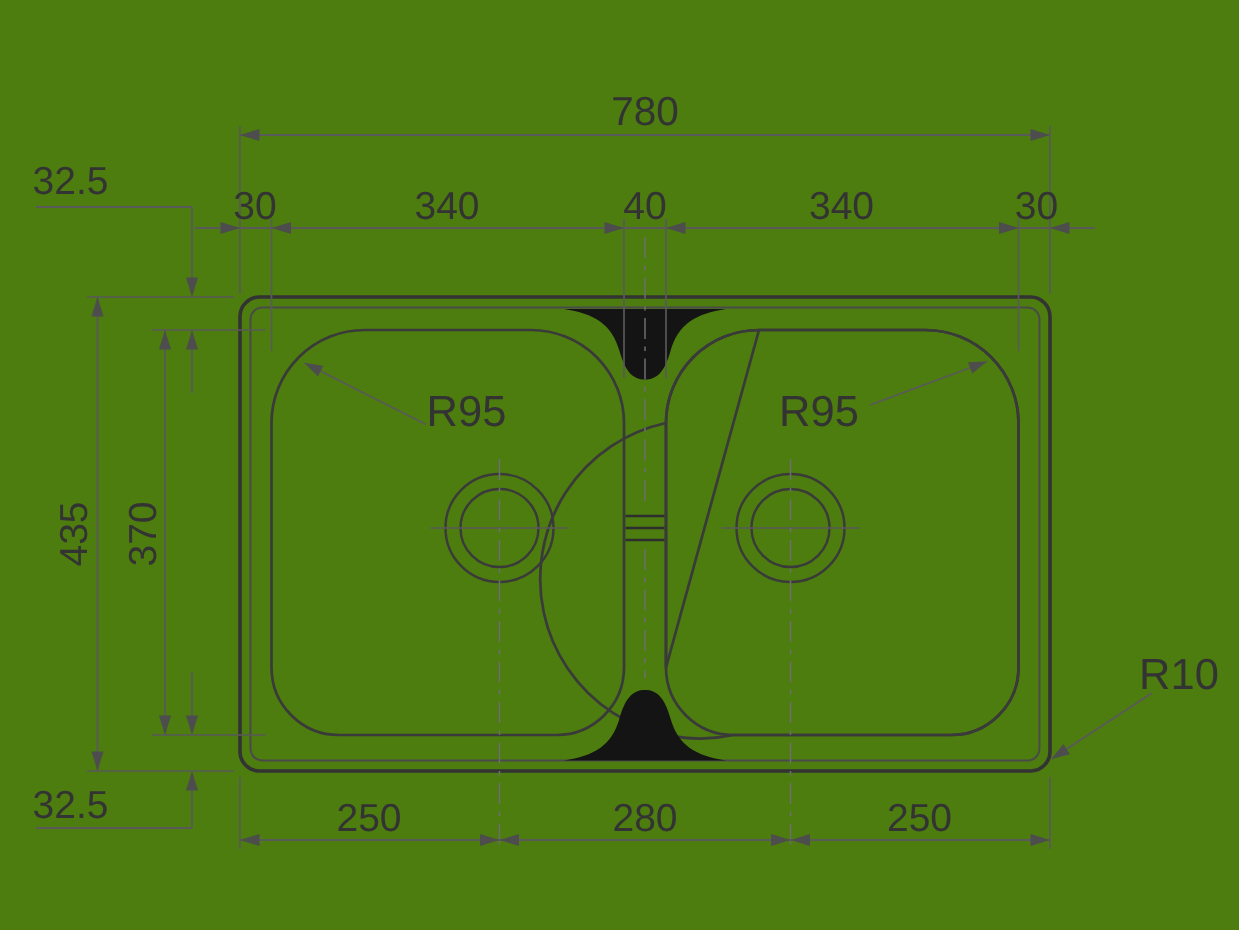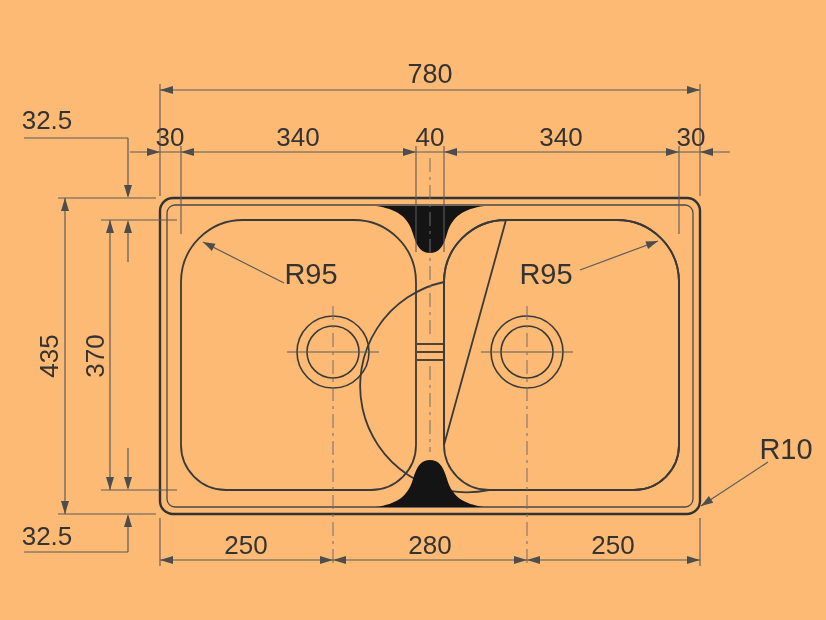--- a/index.html
+++ b/index.html
@@ -1,16 +1,16 @@
 <!DOCTYPE html>
 <html><head>
 <meta charset="utf-8">
 <style>
   html,body{margin:0;padding:0;background:#ffffff;}
-  .stage{position:relative;width:826px;height:620px;background:#fdba74;overflow:hidden;}
+  .stage{position:relative;width:826px;height:620px;background:#4d7c0f;overflow:hidden;}
   svg{display:block;}
   text{font-family:"Liberation Sans","DejaVu Sans",sans-serif;fill:#333333;}
   .dimnum{font-size:26px;}
   .dimbig{font-size:27px;}
   .radlab{font-size:29px;}
   .thin{stroke:#5a5a5a;stroke-width:1.1;fill:none;}
   .dimline{stroke:#5a5a5a;stroke-width:1.2;fill:none;}
   .cline{stroke:#6e6e6e;stroke-width:1;fill:none;stroke-dasharray:14 5 3 5;}
   .arrow{fill:#4d4d4d;stroke:none;}
   .sink-outer{stroke:#333333;stroke-width:2.4;fill:none;}

